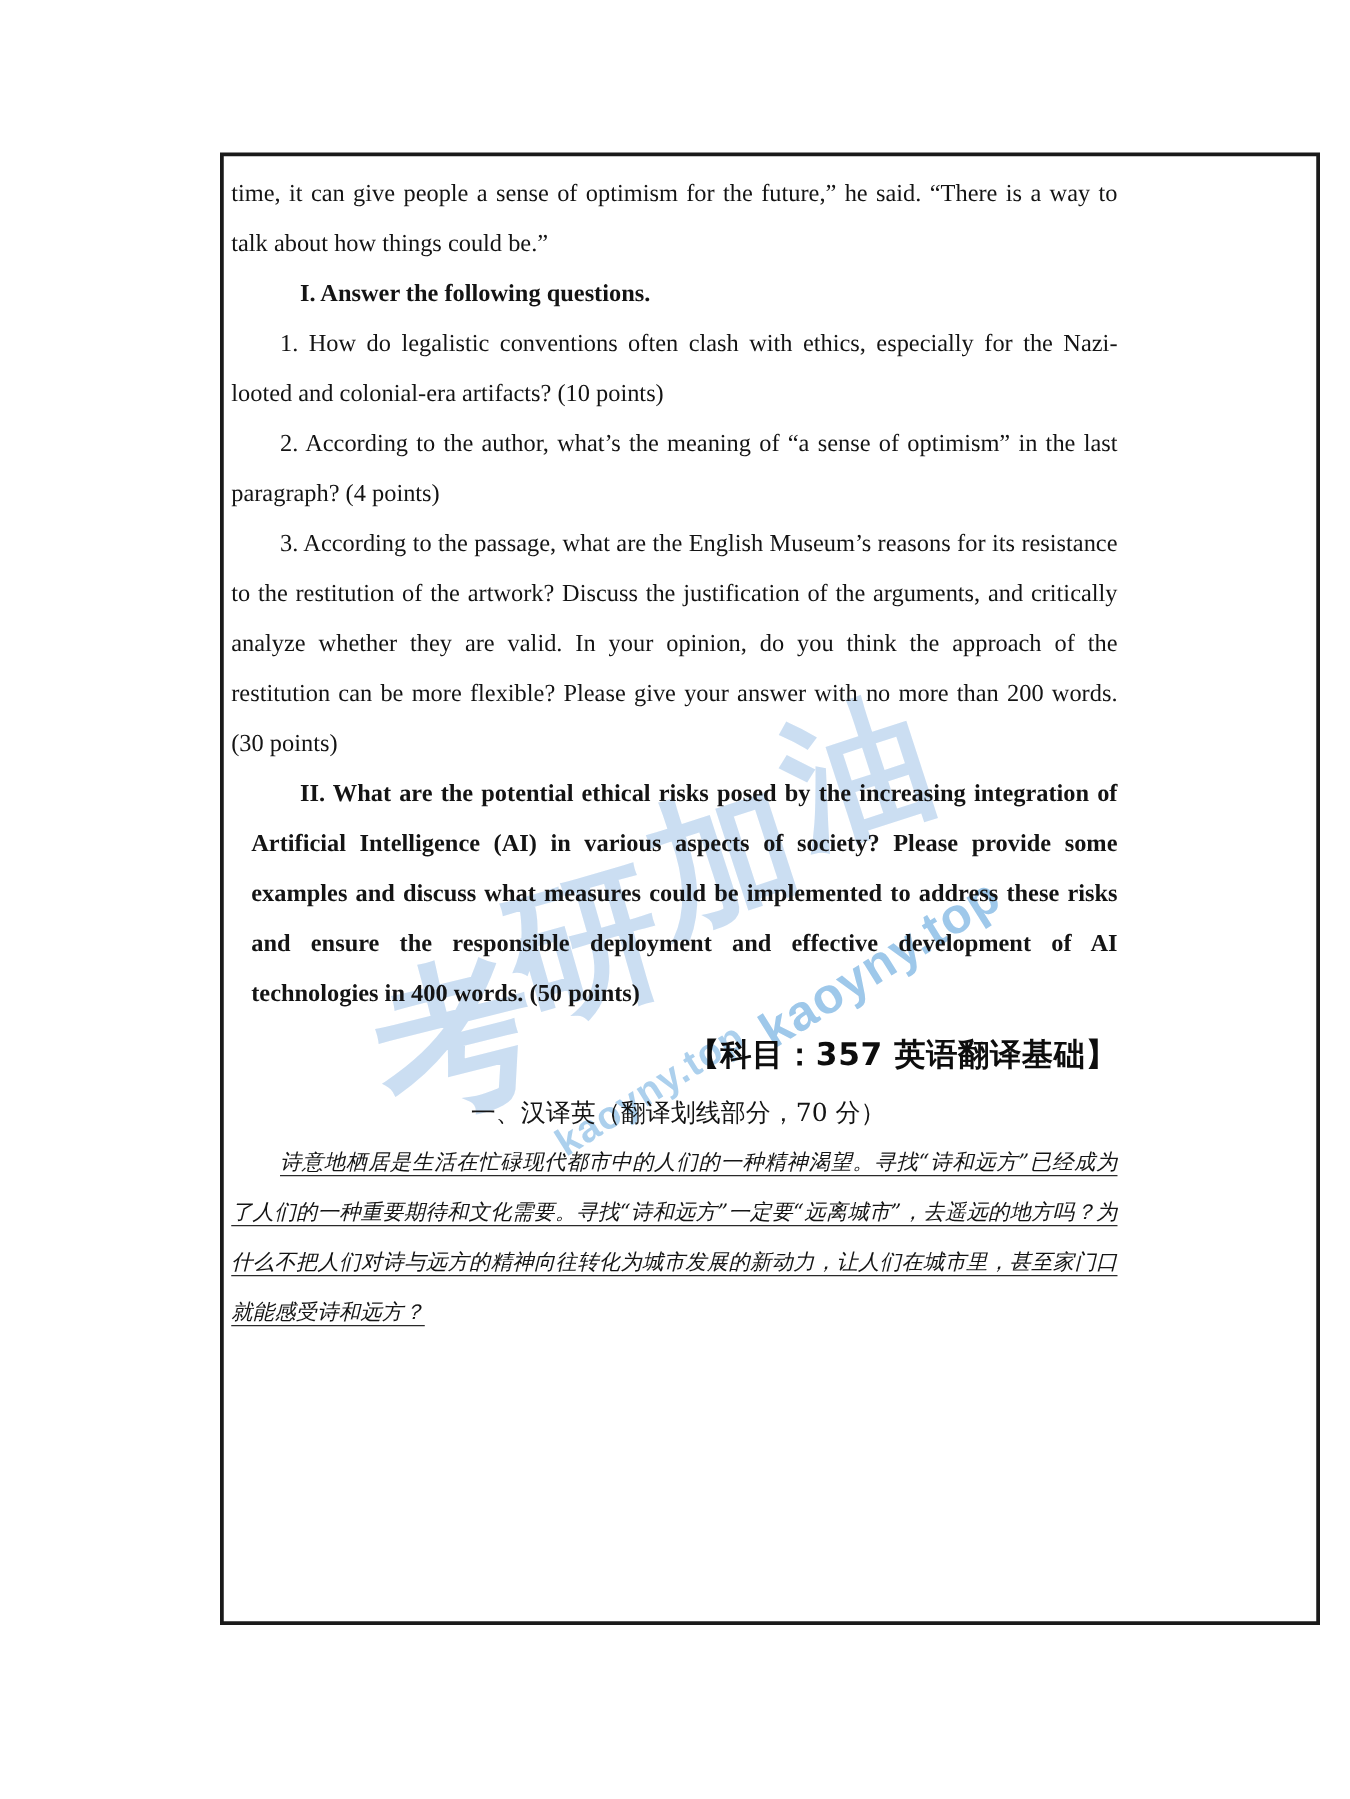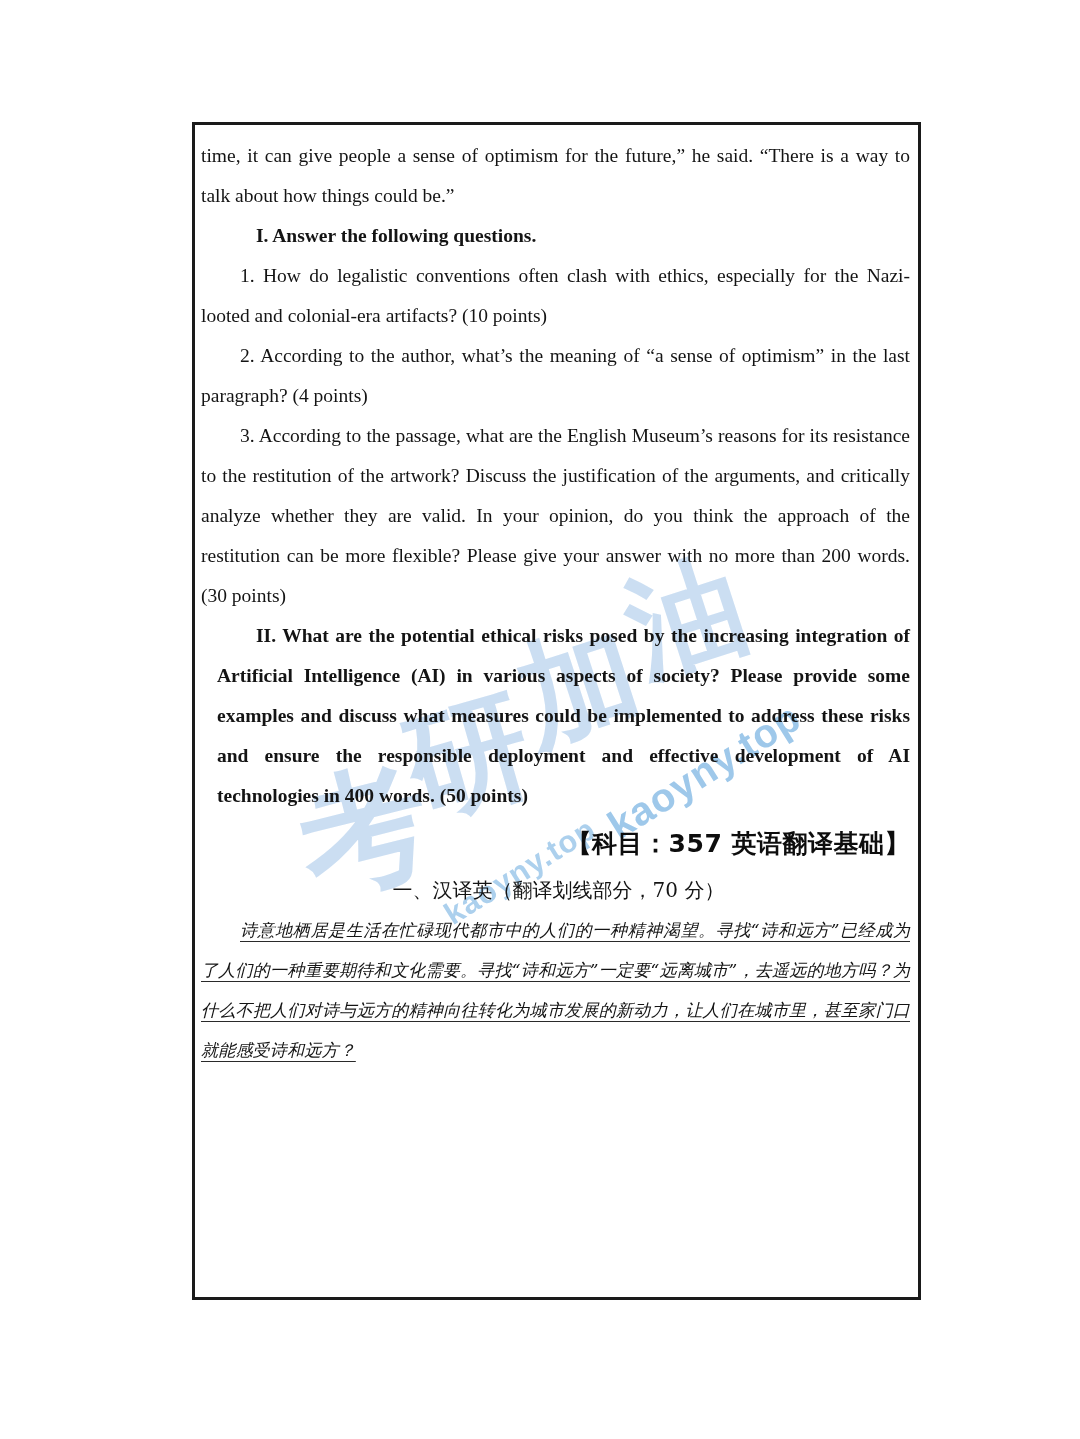--- a/index.html
+++ b/index.html
@@ -47,23 +47,23 @@
     color: #9ec8ea;
     font-family: "Liberation Sans", sans-serif;
     font-weight: 700;
     white-space: nowrap;
     letter-spacing: 1px;
   }
 
   
   #doc-frame {
     position: absolute;
-    left: 192px;
+    left: 176px;
     top: 122px;
-    width: 729px;
+    width: 880px;
     height: 1178px;
     border: 3px solid #1a1a1a;
     box-sizing: border-box;
     background: transparent;
     z-index: 2;
     overflow: hidden;
   }
   #doc-body {
     position: absolute;
     left: 0; top: 0;

